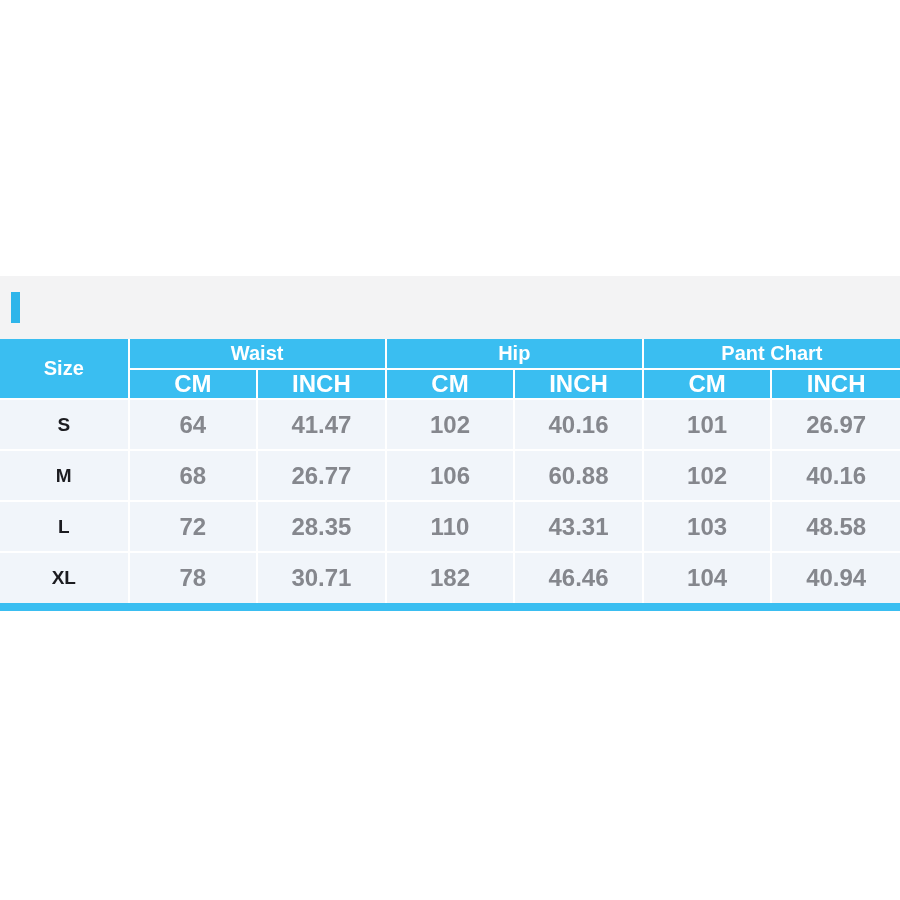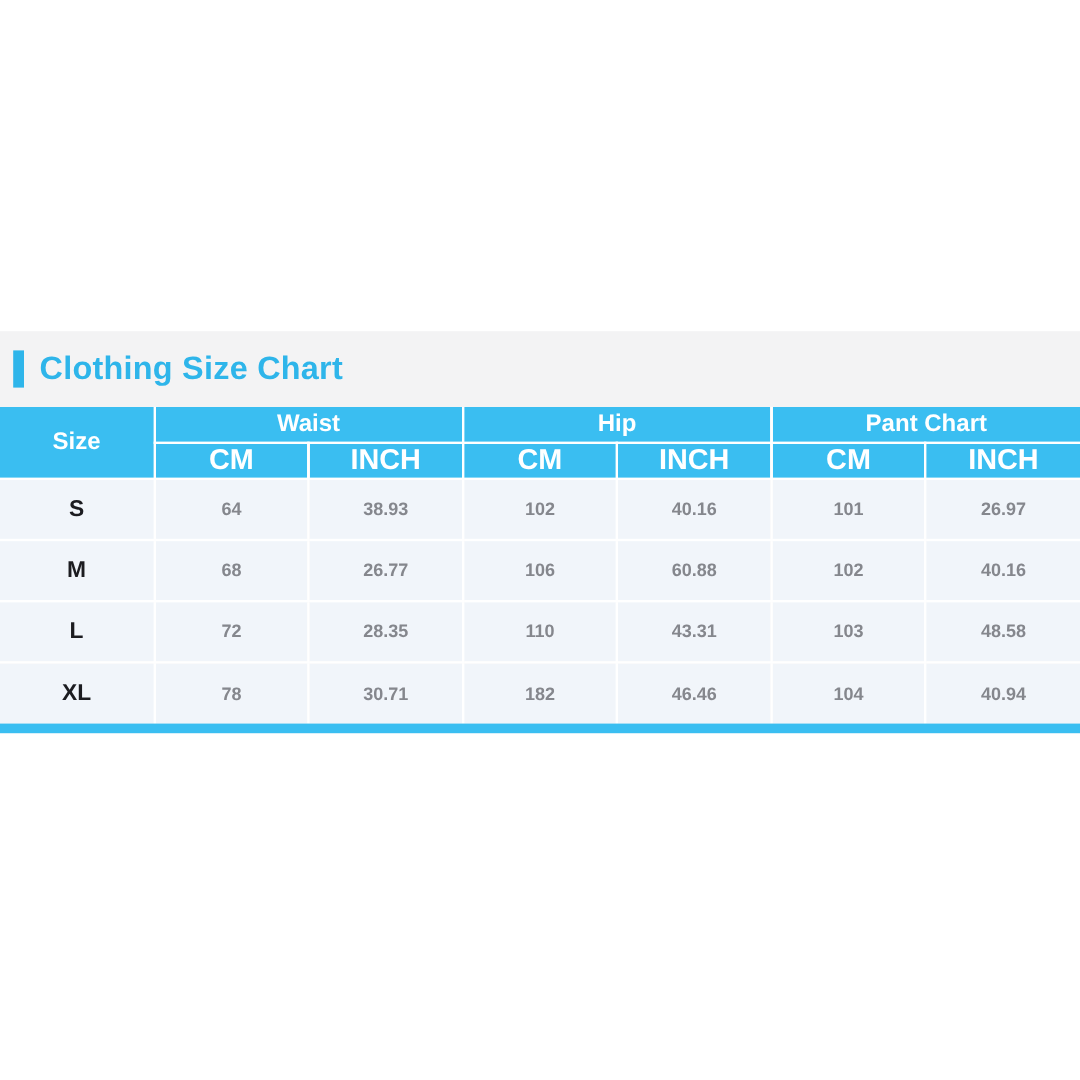--- a/index.html
+++ b/index.html
@@ -69,38 +69,37 @@
   .size-table tbody tr { height: 51px; }
   .size-table tbody th {
     background: #f1f5fa;
     color: #1c1c20;
     font-size: 19px;
     font-weight: bold;
   }
   .size-table tbody td {
     background: #f1f5fa;
     color: #85878d;
-    font-size: 15px;
+    font-size: 24px;
     font-weight: bold;
   }
   .bottom-bar {
     width: 900px;
     height: 8px;
     background: #3abef1;
   }
 </style>
 </head>
 <body>
 
 <div class="page">
   <div class="panel">
 
     <div class="title-row">
       <span class="accent-bar"></span>
-      <h1 class="page-title">Clothing Size Chart</h1>
     </div>
 
     <table class="size-table">
       <colgroup>
         <col style="width:14.2857%">
           <col style="width:14.2857%">
           <col style="width:14.2857%">
         <col style="width:14.2857%">
           <col style="width:14.2857%">
           <col style="width:14.2857%">
@@ -119,21 +118,21 @@
           <th>CM</th>
           <th>INCH</th>
           <th>CM</th>
           <th>INCH</th>
         </tr>
       </thead>
       <tbody>
         <tr>
           <th>S</th>
           <td>64</td>
-          <td>38.93</td>
+          <td>41.47</td>
           <td>102</td>
           <td>40.16</td>
           <td>101</td>
           <td>26.97</td>
         </tr>
         <tr>
           <th>M</th>
           <td>68</td>
           <td>26.77</td>
           <td>106</td>

